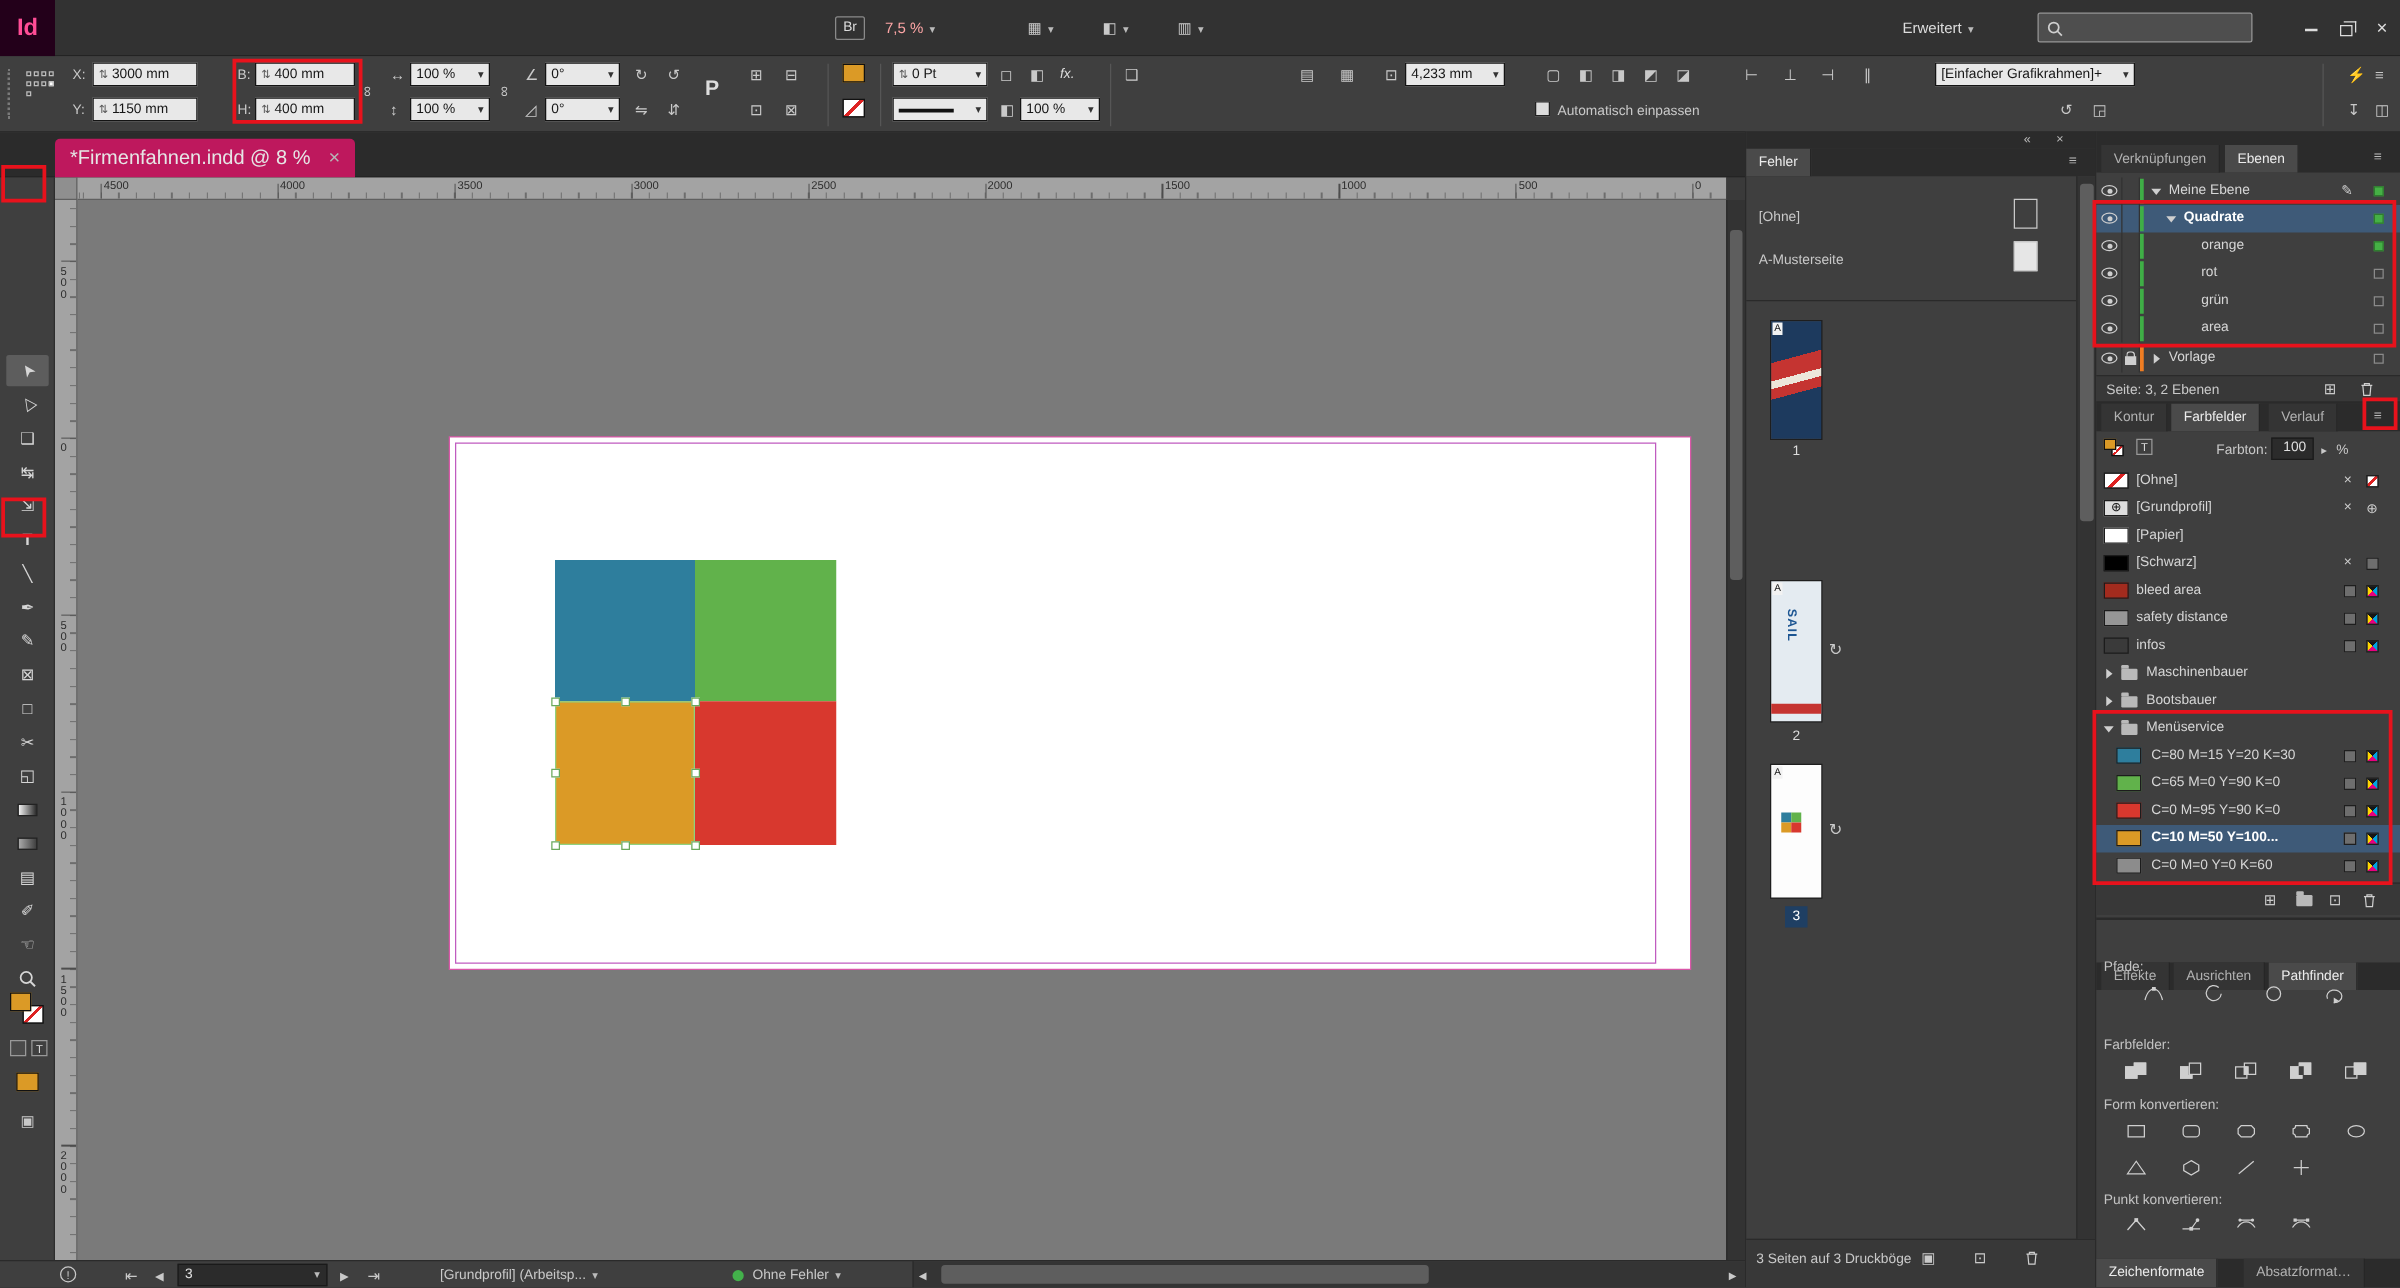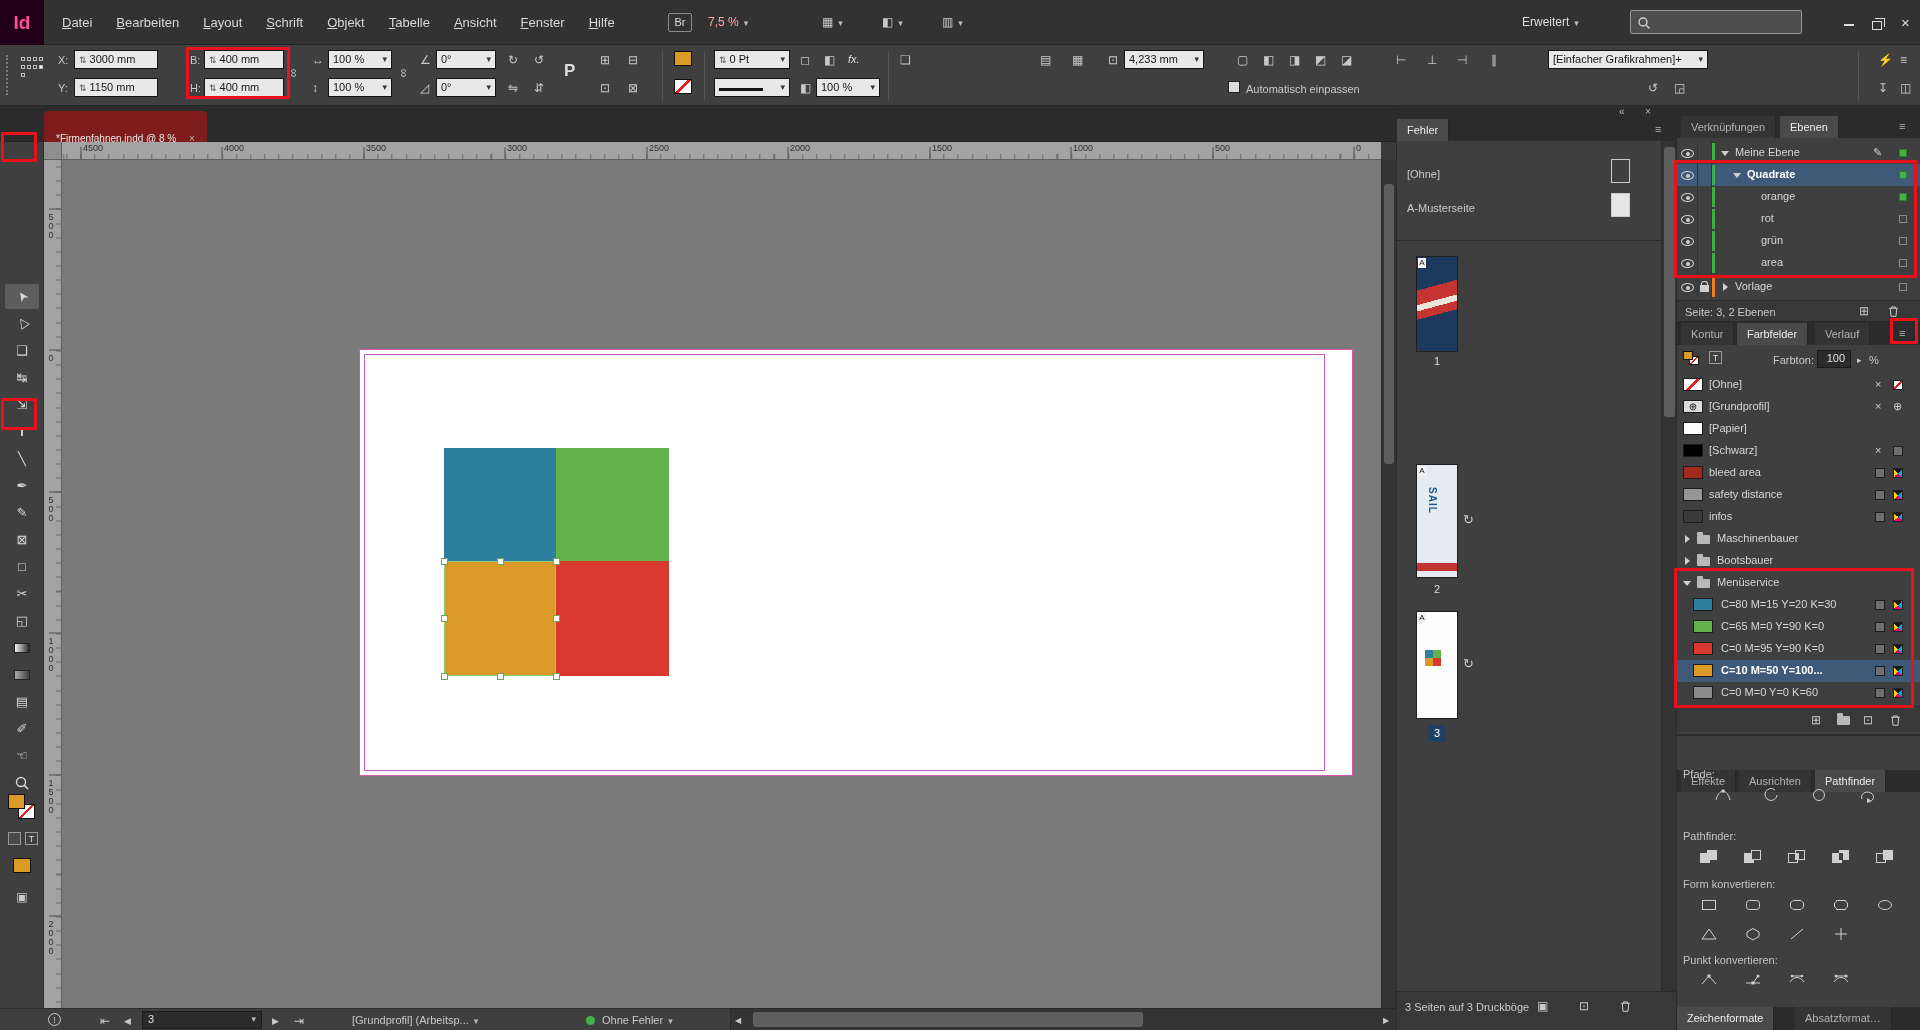--- a/index.html
+++ b/index.html
@@ -13,21 +13,21 @@
 .dd::after{content:"▾";float:right;margin-left:4px;font-size:9px;color:#333}
 .ddl::after{content:"▾";margin-left:5px;font-size:9px;color:#bbb}
 .fd{position:absolute;background:#2b2b2b;color:#e0e0e0;border:1px solid #1a1a1a;font-size:11px;line-height:15px;height:18px;padding:0 5px}
 .sep{position:absolute;width:1px;background:#565656}
 #menubar{position:absolute;left:0;top:0;width:1920px;height:45px;background:#323232;border-bottom:1px solid #232323}
 #logo{position:absolute;left:0;top:0;width:44px;height:45px;background:#23001a;color:#ff4d96;font-weight:bold;font-size:19px;display:flex;align-items:center;justify-content:center}
 #menus{position:absolute;left:50px;top:0;display:flex;height:45px}
 .mitem{line-height:45px;padding:0 12px;font-size:13px;color:#d8d8d8;cursor:default}
 .mitem::first-letter{text-decoration:underline}
 #tabbar{position:absolute;left:0;top:106px;width:1396px;height:36px;background:#2b2b2b;border-bottom:1px solid #232323}
-#doctab{position:absolute;left:44px;top:5px;height:31px;background:#7f1d1d;border-radius:4px 4px 0 0;color:#e6e6e6;font-size:10px;line-height:31px;padding:12px 12px;white-space:nowrap}
+#doctab{position:absolute;left:44px;top:5px;height:31px;background:#be185d;border-radius:4px 4px 0 0;color:#e6e6e6;font-size:16px;line-height:31px;padding:0 12px;white-space:nowrap}
 #controlbar{position:absolute;left:0;top:45px;width:1920px;height:61px;background:#3f3f3f;border-bottom:1px solid #262626}
 #toolbar{position:absolute;left:0;top:142px;width:44px;height:866px;background:#3f3f3f;border-right:1px solid #2d2d2d}
 .tool{position:absolute;left:5px;width:34px;height:25px;display:flex;align-items:center;justify-content:center}
 .tool.sel{background:#5d5d5d;border-radius:2px}
 .tg{font-size:13px;color:#d6d6d6;line-height:1}
 .rot{display:inline-block;transform:rotate(-125deg)}
 .grad{width:16px;height:10px;background:linear-gradient(90deg,#f2f2f2,#2b2b2b);border:1px solid #222}
 .gradf{width:16px;height:10px;background:linear-gradient(90deg,#aaa,rgba(170,170,170,0));border:1px solid #222}
 #corner{position:absolute;left:44px;top:142px;width:18px;height:18px;background:#8f8f8f;border-right:1px solid #5f5f5f;border-bottom:1px solid #5f5f5f}
 #hruler{position:absolute;left:62px;top:142px;width:1319px;height:18px;background:#a3a3a3;border-bottom:1px solid #5f5f5f;overflow:hidden}
@@ -102,31 +102,20 @@
 .vsep2{position:absolute;left:0;width:100%;height:2px;background:#2a2a2a}
 .sectlbl{position:absolute;left:6px;font-size:11px;color:#c3c3c3}
 </style>
 </head>
 <body>
 
 <div id="app">
 
   <div id="menubar">
     <div id="logo">Id</div>
-    <div id="menus">
-      <span class="mitem">Datei</span>
-      <span class="mitem">Bearbeiten</span>
-      <span class="mitem">Layout</span>
-      <span class="mitem">Schrift</span>
-      <span class="mitem">Objekt</span>
-      <span class="mitem">Tabelle</span>
-      <span class="mitem">Ansicht</span>
-      <span class="mitem">Fenster</span>
-      <span class="mitem">Hilfe</span>
-    </div>
     <span class="ab" style="left:668px;top:13px;width:24px;height:19px;border:1px solid #8a8a8a;border-radius:2px;text-align:center;line-height:17px;font-size:11px;color:#ddd">Br</span>
     <span class="ab ddl" style="left:708px;top:15px;font-size:12px;color:#fca5a5">7,5 %</span>
     <span class="ab ic ddl" style="left:822px;top:15px">▦</span>
     <span class="ab ic ddl" style="left:882px;top:15px">◧</span>
     <span class="ab ic ddl" style="left:942px;top:15px">▥</span>
     <span class="ab ddl" style="left:1522px;top:15px;font-size:12px;color:#ddd">Erweitert</span>
     <div id="search">
       <svg class="ab svgi" style="left:6px;top:5px" width="14" height="14" viewBox="0 0 14 14">
           <circle cx="6" cy="6" r="4" fill="none" stroke="#cfcfcf" stroke-width="1.4"></circle>
           <path d="M9 9l3.5 3.5" stroke="#cfcfcf" stroke-width="1.4"></path>
@@ -622,21 +611,21 @@
           <circle cx="9" cy="8" r="5.5" stroke="#cfcfcf" fill="none"></circle>
         </svg>
       </div>
     <div class="pfbtn" style="left:170px;top:678px">
         <svg width="18" height="16" viewBox="0 0 18 16">
           <path d="M4 12a6 5 0 1 1 5 3" stroke="#cfcfcf" fill="none"></path>
           <polygon points="9,16 13,13.5 9,11" fill="#cfcfcf"></polygon>
         </svg>
       </div>
 
-    <span class="sectlbl" style="top:725px">Pathfinder:</span>
+    <span class="sectlbl" style="top:725px">Farbfelder:</span>
     <div class="pfbtn" style="left:12px;top:740px">
         <span class="pfi">
           <i class="a" style="background:#cfcfcf"></i>
           <i class="b" style="background:#cfcfcf"></i>
         </span>
       </div>
     <div class="pfbtn" style="left:56px;top:740px">
         <span class="pfi">
           <i class="a" style="background:#cfcfcf"></i>
           <i class="b" style="background:#3f3f3f"></i>

